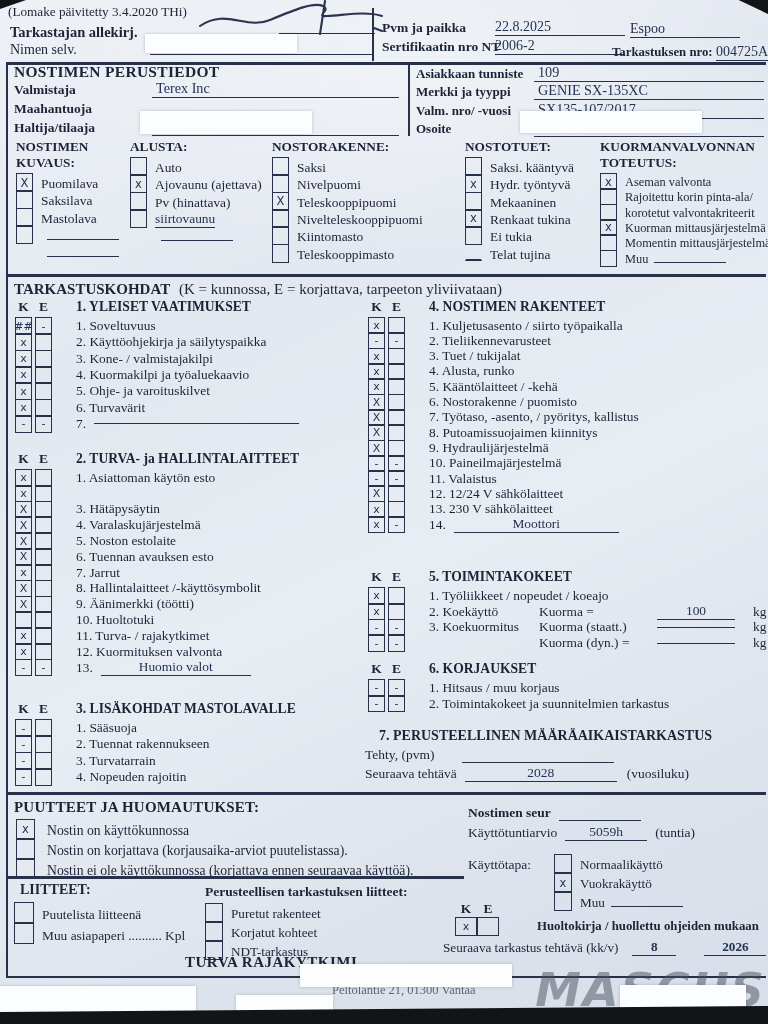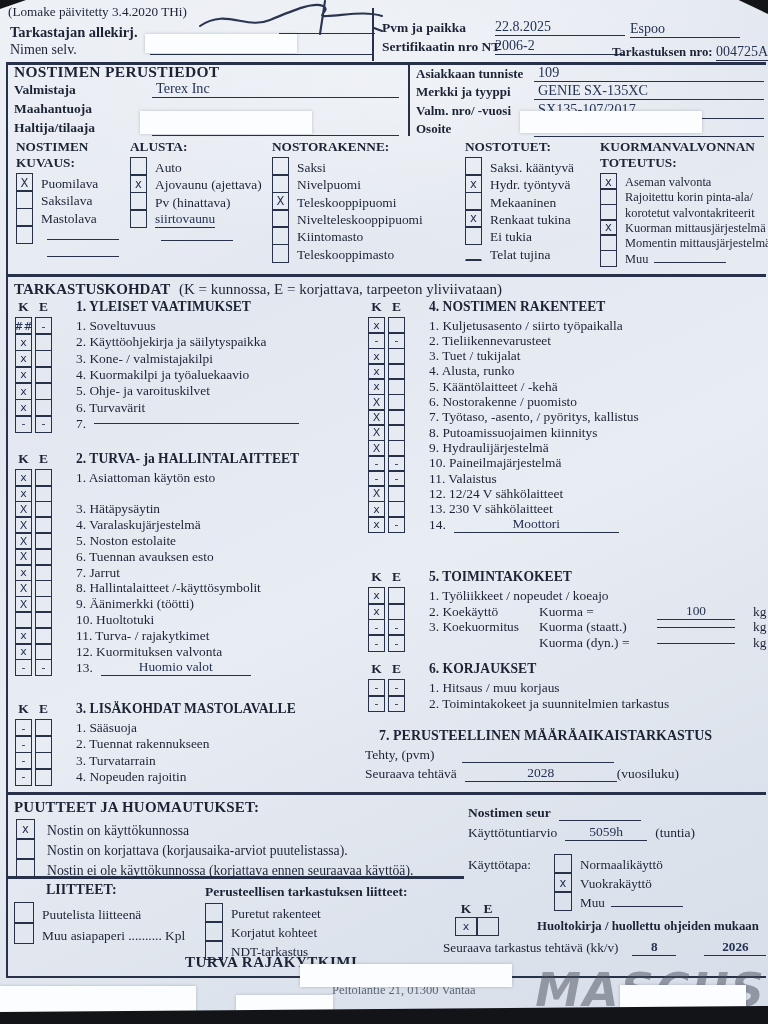--- a/index.html
+++ b/index.html
@@ -97,21 +97,21 @@
   .sec-s5 .row-label{min-width:104px}
   .sec-s5 .row-mid{width:112px}
   .row-val{border-bottom:1.6px solid var(--line);min-width:78px;text-align:center;font-size:13.4px;margin-left:6px}
   .row-unit{margin-left:18px;font-size:13.4px}
 
   
   .sec7{position:absolute;left:365px;top:728px;width:400px;font-size:13.5px}
   .s7-title{font-weight:bold;margin-left:14px;font-size:14px;white-space:nowrap}
   .s7-row{display:flex;align-items:flex-end;height:19px}
   .s7-line{border-bottom:1.6px solid var(--line);width:152px;margin-left:28px;text-align:center;color:var(--hand)}
-  .s7-suffix{margin-left:0}
+  .s7-suffix{margin-left:10px}
 
   
   .pu-title{font-size:15px;font-weight:bold;letter-spacing:.2px}
   .pu-items{margin-top:3px}
   .pu-items .cl-item{height:20px}
   .pu-items .cbox{width:19px}
   .pu-items .cl-label{font-size:13.7px;margin-left:12px}
 
   
   .st-row{display:flex;align-items:flex-end;height:20px;font-size:13.5px}
@@ -824,21 +824,21 @@
 
   <div class="cl-item f-line">
     <span class="cbox"></span>
     <span class="cl-label">Muu</span>
   </div>
 </div>
     </div>
   </div>
 
   <div class="abs" style="left:14px;top:882px">
-    <div class="li-title" style="margin-left:32px">LIITTEET:</div>
+    <div class="li-title" style="margin-left:6px">LIITTEET:</div>
     <div class="li-items">
   <div class="cl-item">
     <span class="cbox"></span>
     <span class="cl-label">Puutelista liitteenä</span>
   </div>
 
   <div class="cl-item">
     <span class="cbox"></span>
     <span class="cl-label">Muu asiapaperi .......... Kpl</span>
   </div>

